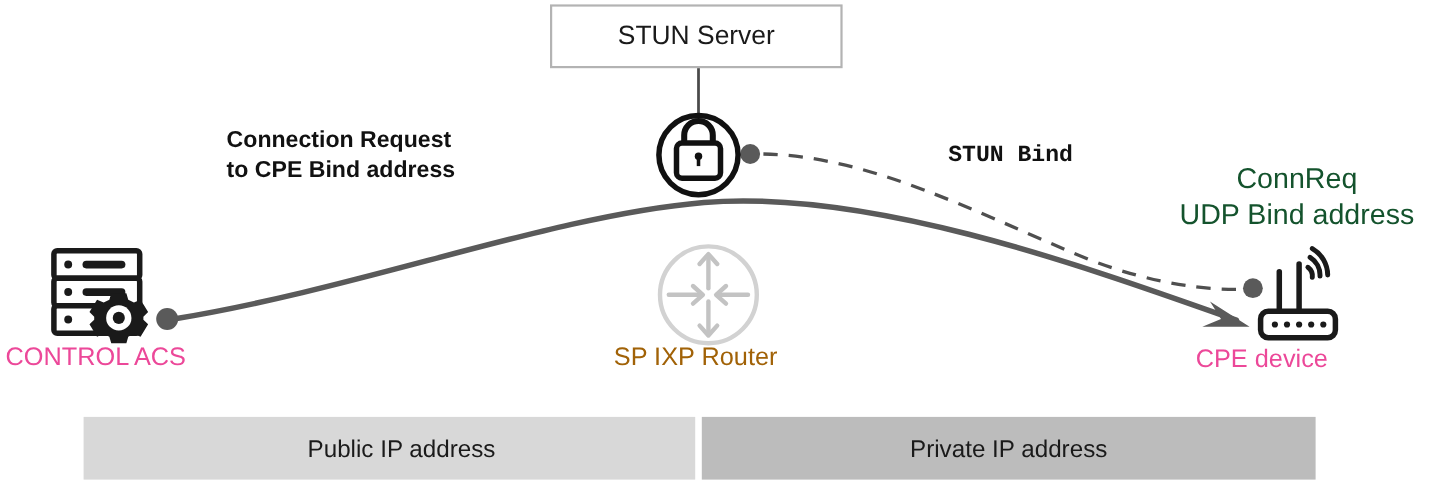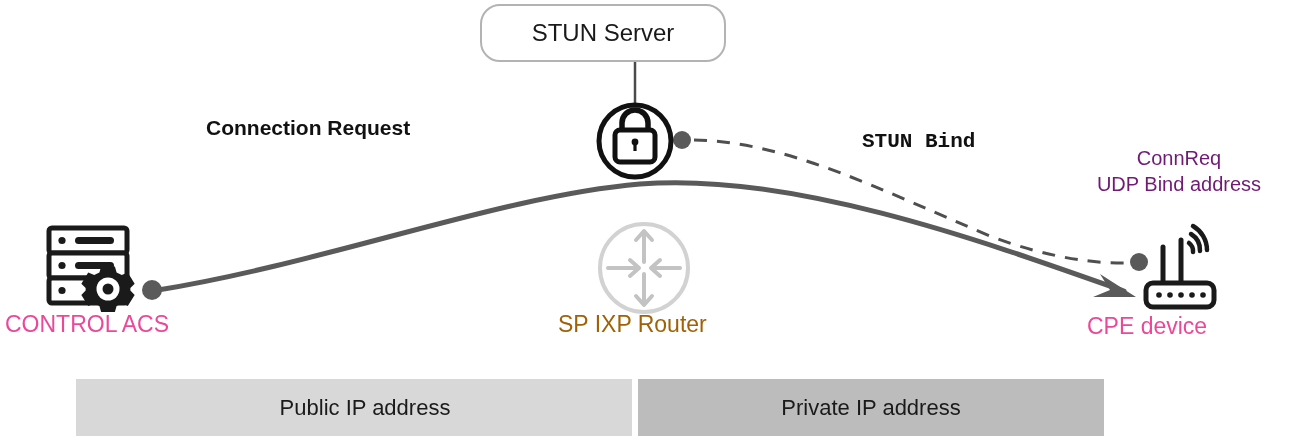--- a/index.html
+++ b/index.html
@@ -37,22 +37,22 @@
   .flow-label {
     position: absolute;
     font-size: 21px;
     font-weight: bold;
     color: #111111;
     white-space: nowrap;
     line-height: 1.3;
   }
   .plain-label {
     position: absolute;
-    font-size: 20px;
-    color: #701a75;
+    font-size: 26px;
+    color: #14532d;
     white-space: nowrap;
     line-height: 1.28;
     text-align: center;
   }
   .box {
     position: absolute;
     box-sizing: border-box;
     border: 2px solid #b3b3b3;
     background: #ffffff;
     display: flex;
@@ -73,21 +73,21 @@
   .zone-text {
     font-size: 22px;
     color: #1a1a1a;
   }
 </style>
 </head>
 <body>
 
 <div id="diagram">
 
-  <div class="box" style="left:480px; top:4px; width:246px; height:58px;border-radius:20px;">
+  <div class="box" style="left:500px; top:4px; width:266px; height:58px;">
     <span class="box-text">STUN Server</span>
   </div>
 
   <svg class="svg-layer" viewBox="0 0 1300 444">
 
     <line x1="635" y1="62" x2="635" y2="105" stroke="#4a4a4a" stroke-width="2.5"></line>
 
     <path d="M 158 290 C 330 262 500 196 640 184 C 790 172 980 240 1124 291" fill="none" stroke="#5a5a5a" stroke-width="5" stroke-linecap="round"></path>
 
     <polygon points="1136,297 1100,274 1110,290 1093,297" fill="#5a5a5a"></polygon>
@@ -163,20 +163,21 @@
       <circle cx="1159" cy="295" r="2.8" fill="#1a1a1a"></circle>
       <circle cx="1170" cy="295" r="2.8" fill="#1a1a1a"></circle>
       <circle cx="1181" cy="295" r="2.8" fill="#1a1a1a"></circle>
       <circle cx="1192" cy="295" r="2.8" fill="#1a1a1a"></circle>
       <circle cx="1203" cy="295" r="2.8" fill="#1a1a1a"></circle>
     </g>
   </svg>
 
   <div class="flow-label" style="left:206px; top:114px;">
     <div>Connection Request</div>
+    <div>to CPE Bind address</div>
   </div>
 
   <div class="flow-label" style="left:862px; top:128px;font-family:Liberation Mono, monospace;">
     <div>STUN Bind</div>
   </div>
 
   <div class="plain-label" style="left:1068px; top:146px; width:222px;">
     <div>ConnReq</div>
     <div>UDP Bind address</div>
   </div>
@@ -184,17 +185,17 @@
   <div class="node-label" style="left:5px; top:311px;">CONTROL ACS</div>
 
   <div class="node-label muted" style="left:558px; top:311px;">SP IXP Router</div>
 
   <div class="node-label" style="left:1087px; top:313px;">CPE device</div>
 
   <div class="zone-bar" style="left:76px; top:379px; width:556px; height:57px; background:#d8d8d8;padding-left:22px;">
     <span class="zone-text">Public IP address</span>
   </div>
 
-  <div class="zone-bar" style="left:638px; top:379px; width:466px; height:57px; background:#bcbcbc;">
+  <div class="zone-bar" style="left:638px; top:379px; width:558px; height:57px; background:#bcbcbc;">
     <span class="zone-text">Private IP address</span>
   </div>
 
 </div>
 
 </body></html>

